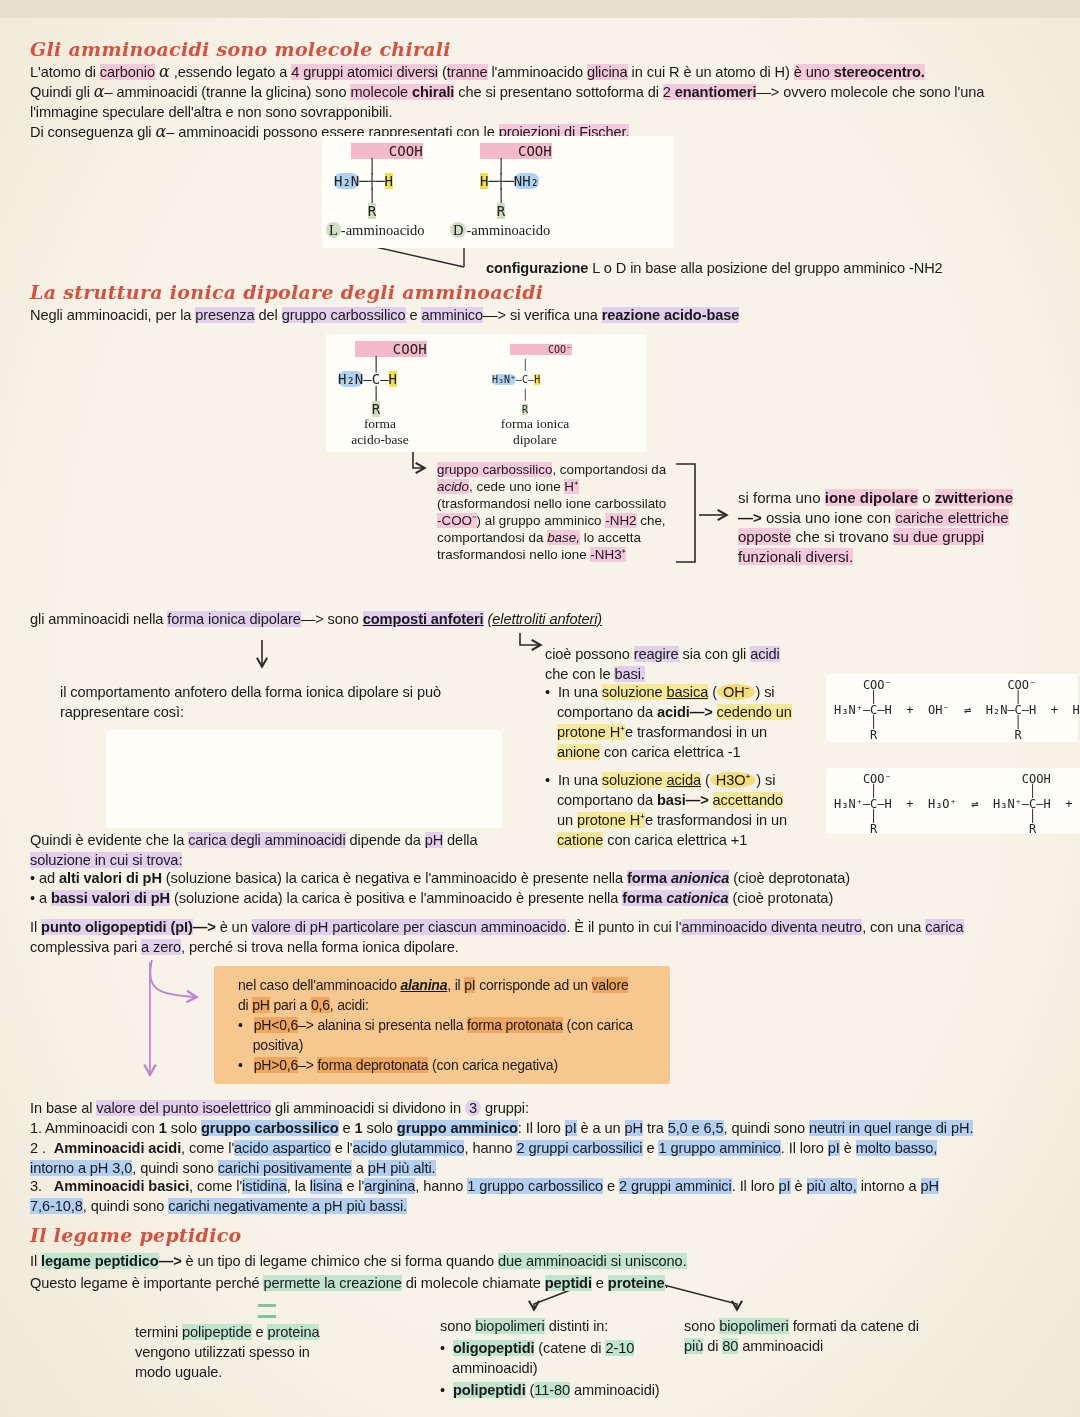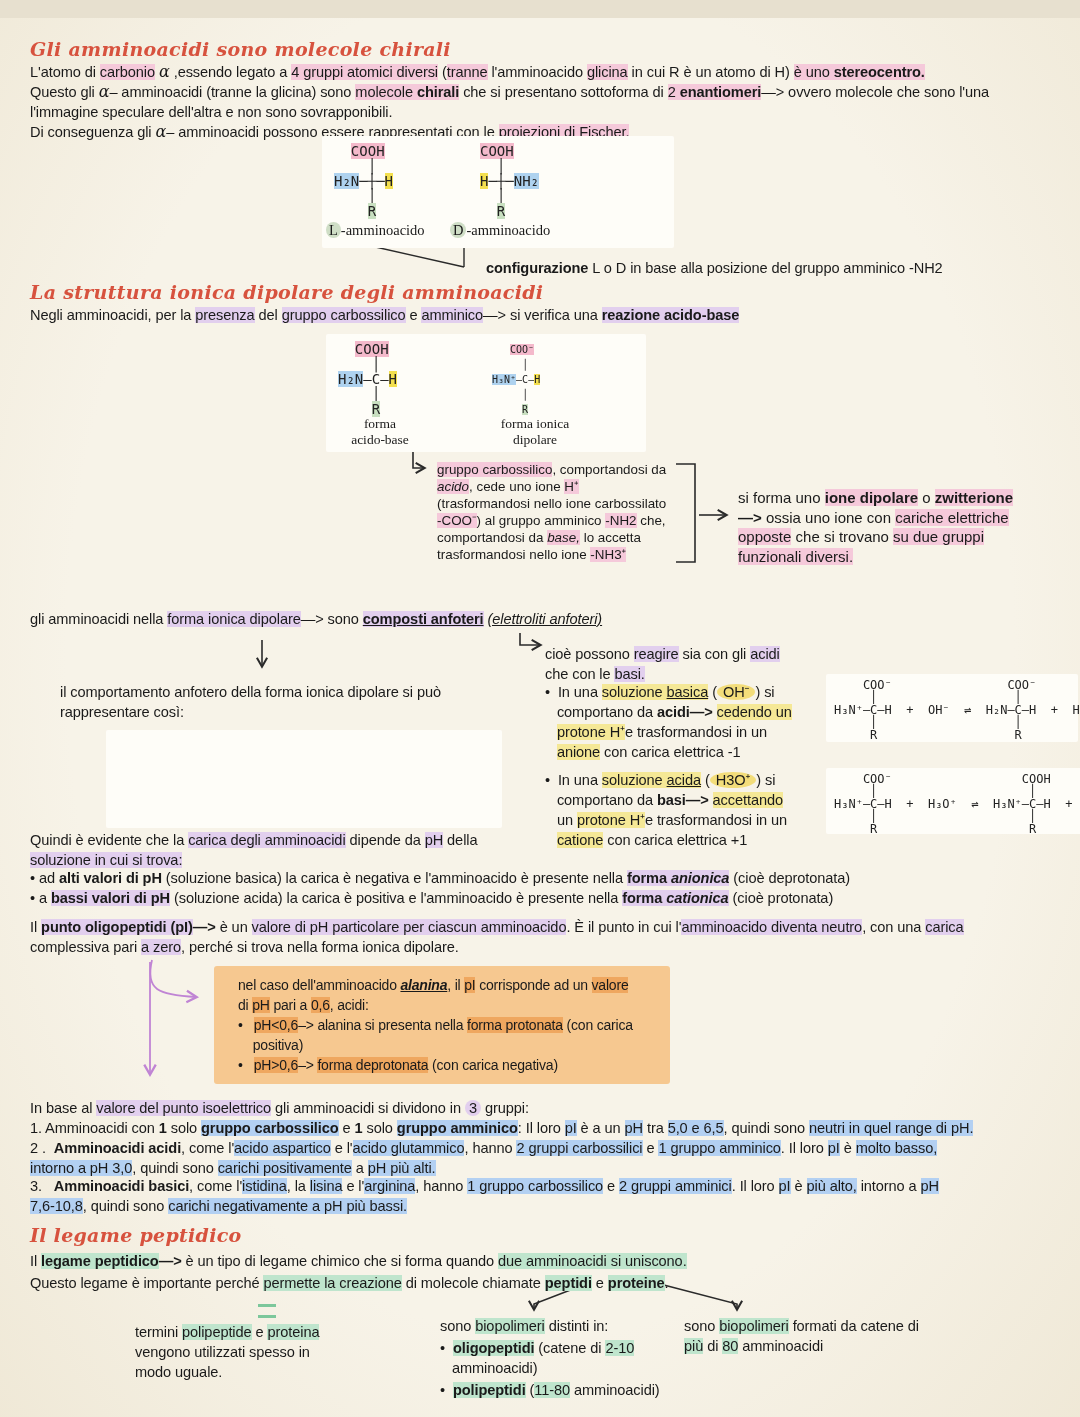--- a/index.html
+++ b/index.html
@@ -18,21 +18,21 @@
   .ctr{text-align:center;}
   
   .b{font-weight:700;} .i{font-style:italic;} .u{text-decoration:underline;}
   .hp{background:#f5c9da;} .hv{background:#e2cfee;} .hy{background:#f5e896;}
   .hb{background:#b3d0f2;} .hg{background:#bfe5cd;} .ho{background:#efa75f;}
   .circy{background:#f3dd7a;border-radius:50%;padding:0 6px;}
   .circv{background:#e2cfee;border-radius:50%;padding:0 4px;}
   .circ{background:#cfdec6;border-radius:50%;padding:0 3px;}
   .red{color:#c23b35;} .blu{color:#2e9ac4;}
   .scr{font-family:"DejaVu Serif",serif;font-style:italic;font-size:16px;}
-  .bg-p{background:#f4b9cb;} .bg-b{background:#aed2ef;} .bg-y{background:#f3df4e;} .bg-g{background:#c8dfc0;}
+  .bg-p{background:#f4b9cb;padding-left:38px;} .bg-b{background:#aed2ef;border-radius:7px;} .bg-y{background:#f3df4e;} .bg-g{background:#c8dfc0;}
   .obox{background:#f6c890;border-radius:3px;}
 </style>
 </head>
 <body>
 
 <div class="page">
 
   <svg class="abs" style="left:0;top:0" width="1080" height="1417">
     <defs>
       <marker id="ah" viewBox="0 0 10 10" refX="7.5" refY="5" markerWidth="8" markerHeight="8" orient="auto">
@@ -50,21 +50,21 @@
     <path d="M262,622 L262,648" stroke="#2a2a2a" stroke-width="1.6" fill="none" marker-end="url(#ah)"></path>
     <path d="M152,942 C145,972 158,977 196,979" stroke="#c084d4" stroke-width="1.8" fill="none" marker-end="url(#ahp)"></path>
     <path d="M150,944 L150,1056" stroke="#c084d4" stroke-width="1.8" fill="none" marker-end="url(#ahp)"></path>
     <path d="M586,1266 L534,1286 L534,1291" stroke="#2a2a2a" stroke-width="1.6" fill="none" marker-end="url(#ah)"></path>
     <path d="M660,1266 L737,1286 L737,1291" stroke="#2a2a2a" stroke-width="1.6" fill="none" marker-end="url(#ah)"></path>
   </svg>
 
   <div class="abs script-h" style="left:30px;top:20px">Gli amminoacidi sono molecole chirali</div>
   <div class="abs body" style="left:30px;top:44px;width:1040px">
     <div><span>L'atomo di </span><span class="hp">carbonio</span><span> </span><span class="scr">α</span><span> ,essendo legato a </span><span class="hp">4 gruppi atomici diversi</span><span> (</span><span class="hp">tranne</span><span> l'amminoacido </span><span class="hp">glicina</span><span> in cui R è un atomo di H) </span><span class="hp">è uno </span><span class="hp b">stereocentro.</span></div>
-    <div><span>Questo gli </span><span class="scr">α</span><span>– amminoacidi (tranne la glicina) sono </span><span class="hp">molecole </span><span class="hp b">chirali</span><span> che si presentano sottoforma di </span><span class="hp">2 </span><span class="hp b">enantiomeri</span><span>—&gt; ovvero molecole che sono l'una</span></div>
+    <div><span>Quindi gli </span><span class="scr">α</span><span>– amminoacidi (tranne la glicina) sono </span><span class="hp">molecole </span><span class="hp b">chirali</span><span> che si presentano sottoforma di </span><span class="hp">2 </span><span class="hp b">enantiomeri</span><span>—&gt; ovvero molecole che sono l'una</span></div>
     <div><span>l'immagine speculare dell'altra e non sono sovrapponibili.</span></div>
     <div><span>Di conseguenza gli </span><span class="scr">α</span><span>– amminoacidi possono essere rappresentati con le </span><span class="hp">proiezioni di Fischer.</span></div>
   </div>
 
   <div class="abs wbox" style="left:322px;top:118px;width:352px;height:112px"></div>
   <pre class="abs chem" style="left:334px;top:126px;font-size:14px;line-height:15px"><span>  </span><span class="bg-p">COOH</span><span>
     │
 </span><span class="bg-b">H₂N</span><span>─┼─</span><span class="bg-y">H</span><span>
     │
     </span><span class="bg-g">R</span></pre>

